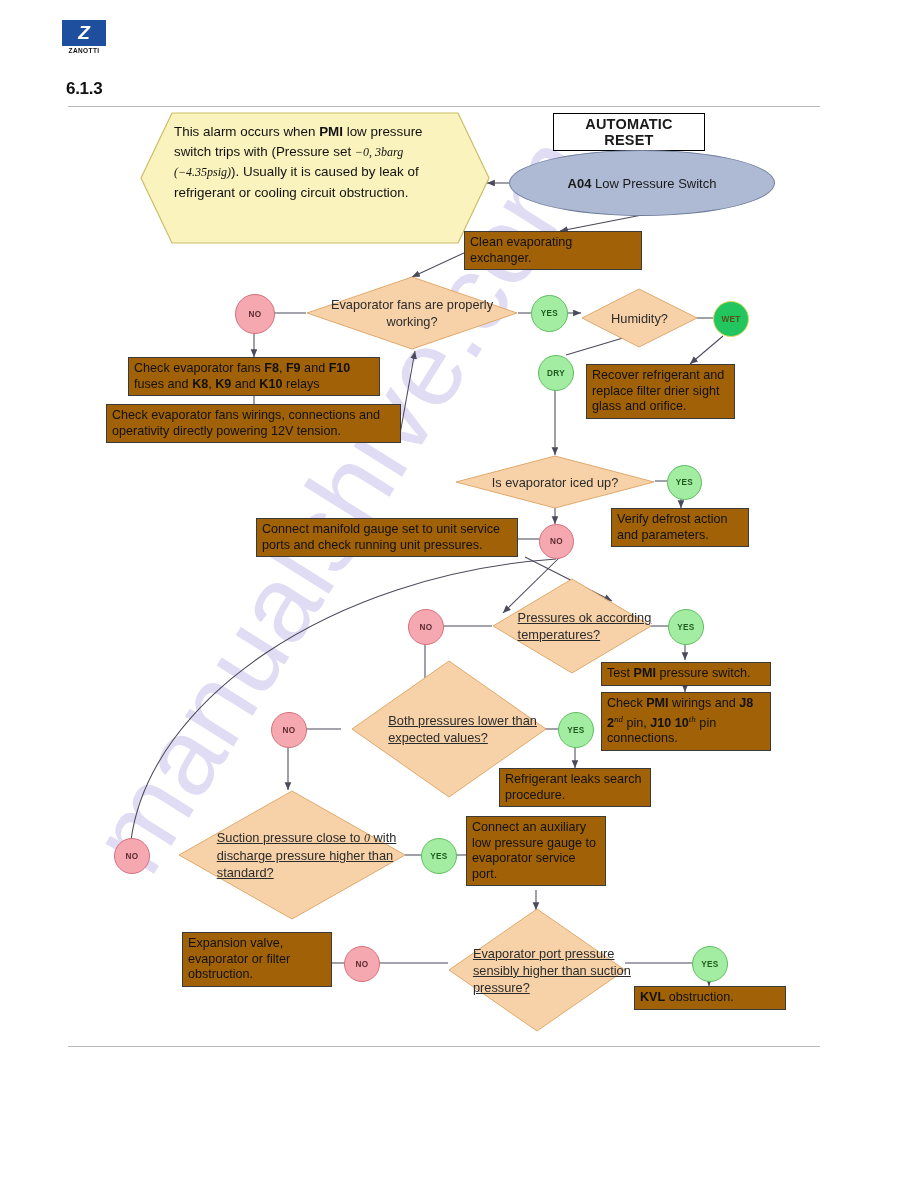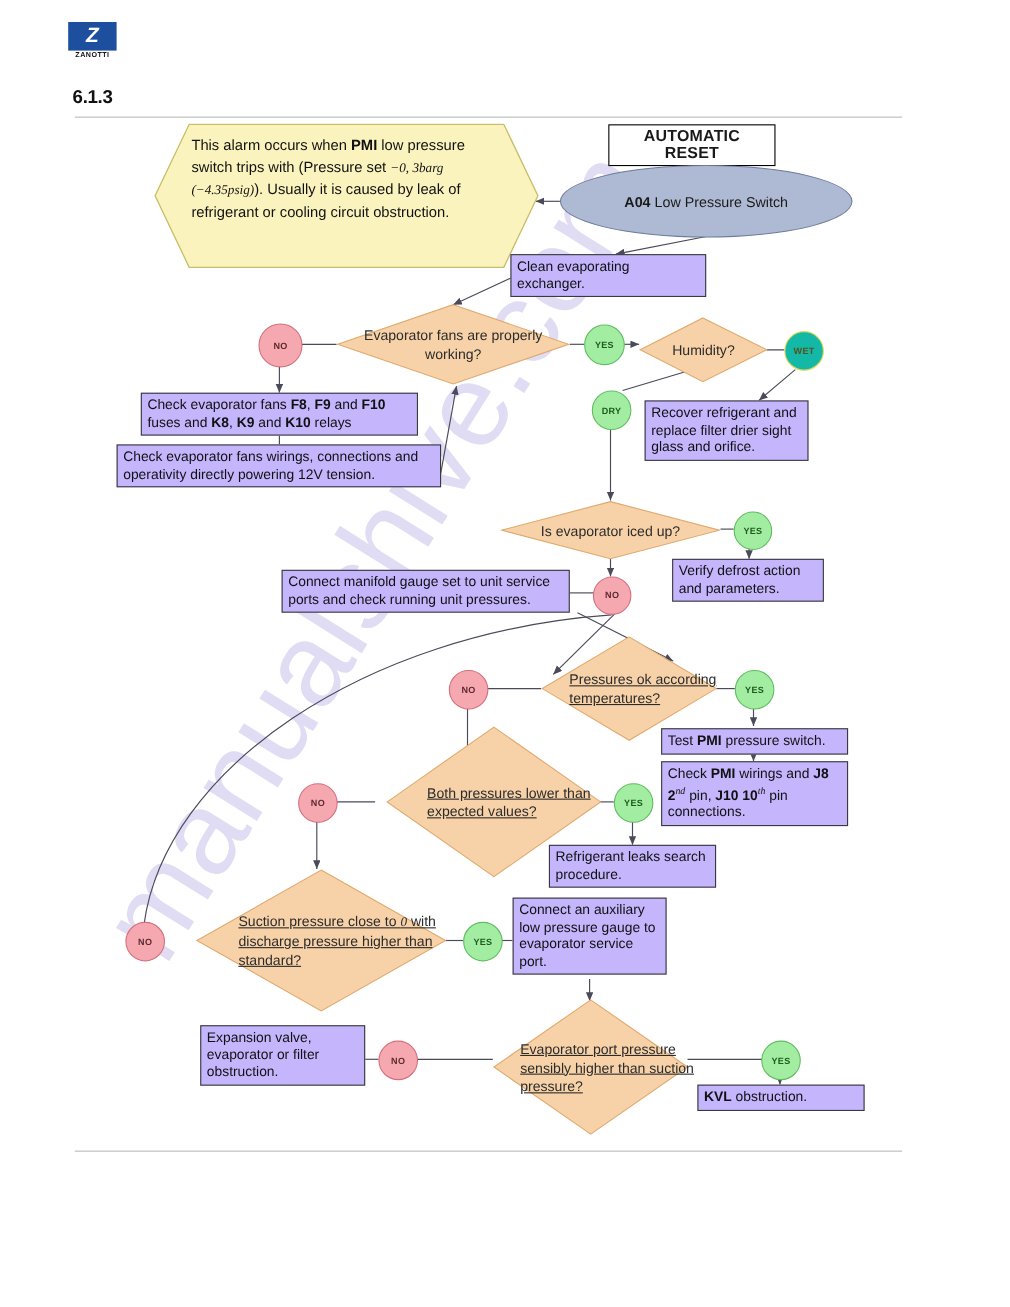--- a/index.html
+++ b/index.html
@@ -27,21 +27,21 @@
   .wm-text{font-family:"Liberation Sans",sans-serif;font-size:108px;
            fill:#b9b2e8;opacity:.45;font-weight:400;}
 
   
   .flow{position:absolute;left:0;top:0;width:918px;height:1188px;z-index:2;}
   .flow svg{position:absolute;left:0;top:0;}
 
   .node{position:absolute;box-sizing:border-box;z-index:3;}
 
   
-  .rect{background:#c4b5fd;border:1px solid #3a3a3a;
+  .rect{background:#a16207;border:1px solid #3a3a3a;
         font-size:12.6px;line-height:15.5px;padding:3px 5px;color:#111;}
 
   
   .banner{background:#fff;border:1.6px solid #000;font-weight:bold;
           font-size:14.5px;letter-spacing:.2px;padding:2px 6px;text-align:center;}
 
   
   .ellipse{background:#aebad3;border:1px solid #6f7d9c;border-radius:50%;
            display:flex;align-items:center;justify-content:center;
            font-size:13px;line-height:17px;color:#1a1a1a;}
@@ -57,21 +57,21 @@
             display:flex;align-items:center;justify-content:center;
             font-size:12.8px;line-height:17px;color:#2b2b2b;text-align:center;}
   .dm-label.left{justify-content:flex-start;padding-left:16%;text-align:left;text-decoration:underline;}
 
   
   .circ{position:absolute;border-radius:50%;display:flex;align-items:center;
         justify-content:center;font-size:8.2px;font-weight:bold;letter-spacing:.3px;
         z-index:4;}
   .c-no{background:#f6a8b0;border:1px solid #d4707d;color:#5d2a30;}
   .c-yes{background:#a3eda3;border:1px solid #5fbd5f;color:#1e5a1e;}
-  .c-wet{background:#14b8a6;border:1px solid #e0d95f;color:#57531a;}
+  .c-wet{background:#22c55e;border:1px solid #e0d95f;color:#57531a;}
   .c-dry{background:#a3eda3;border:1px solid #5fbd5f;color:#1e5a1e;}
 
   b{font-weight:bold;}
   .mathit{font-family:"Liberation Serif",serif;font-style:italic;font-size:12px;}
   sup.mathit{font-size:9px;vertical-align:super;}
 </style>
 </head>
 <body>
 
 <div class="page">

